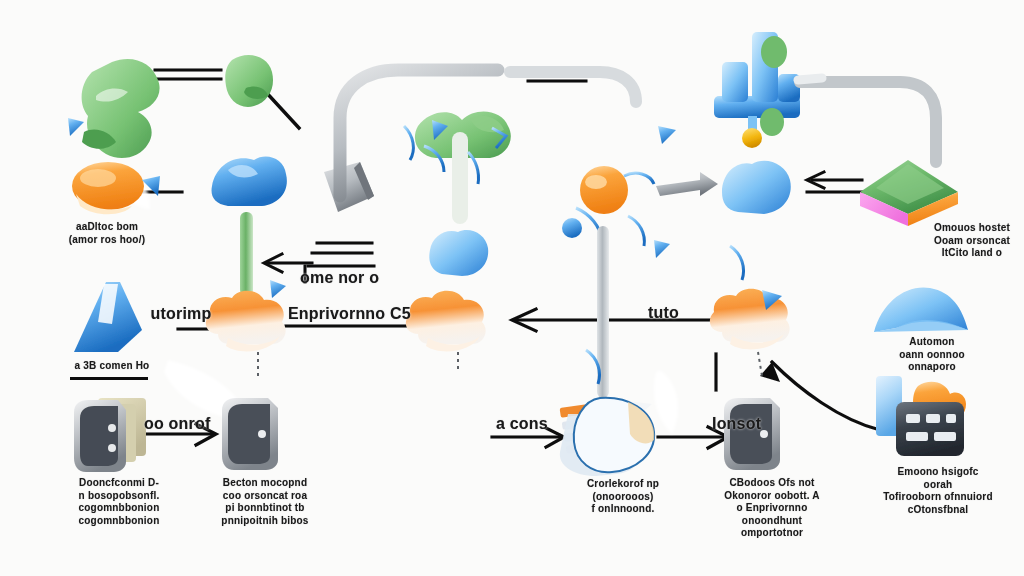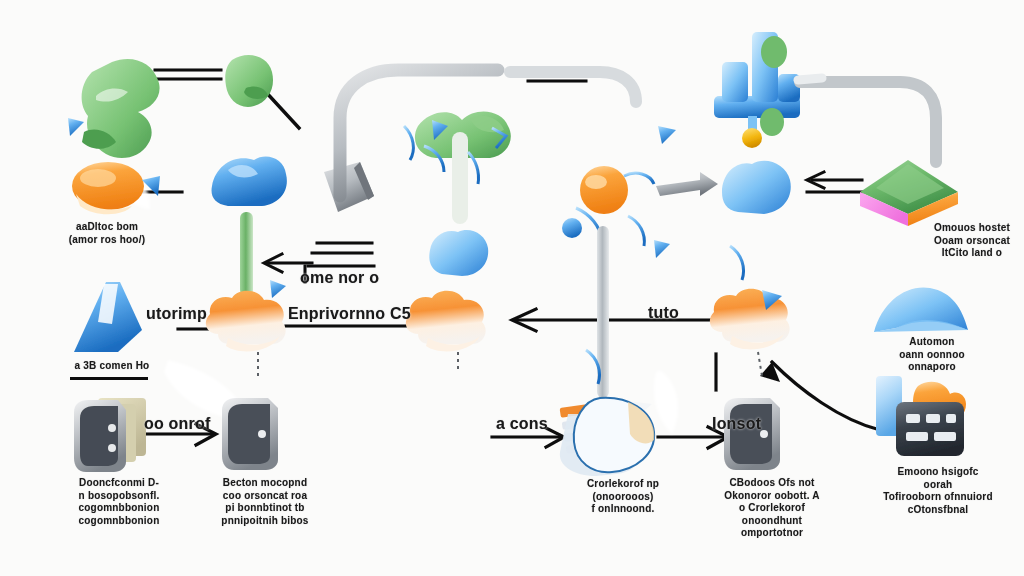--- a/index.html
+++ b/index.html
@@ -450,37 +450,37 @@
 
 <div class="lbl cap" style="left:548px;top:478px;width:150px;">
   <span class="l f">Crorlekorof np</span>
   <span class="l">(onoorooos)</span>
   <span class="l">f onlnnoond.</span>
 </div>
 
 <div class="lbl cap" style="left:692px;top:477px;width:160px;">
   <span class="l f">CBodoos Ofs not</span>
   <span class="l">Okonoror oobott. A</span>
-  <span class="l">o Crorlekorof</span>
+  <span class="l">o Enprivornno</span>
   <span class="l">onoondhunt</span>
   <span class="l">omportotnor</span>
 </div>
 
 <div class="lbl cap" style="left:858px;top:466px;width:160px;">
   <span class="l f">Emoono hsigofc</span>
   <span class="l">oorah</span>
   <span class="l">Tofirooborn ofnnuiord</span>
   <span class="l">cOtonsfbnal</span>
 </div>
 
 <div class="lbl edge" style="left:300px;top:268px;width:110px;text-align:left;">
   <span class="l">ome nor o</span>
 </div>
 
-<div class="lbl edge" style="left:146px;top:304px;width:70px;text-align:left;">
+<div class="lbl edge" style="left:146px;top:304px;width:70px;text-align:center;">
   <span class="l">utorimp</span>
 </div>
 
 <div class="lbl edge" style="left:288px;top:304px;width:130px;text-align:left;">
   <span class="l">Enprivornno C5</span>
 </div>
 
 <div class="lbl edge" style="left:648px;top:303px;width:60px;text-align:left;">
   <span class="l">tuto</span>
 </div>

